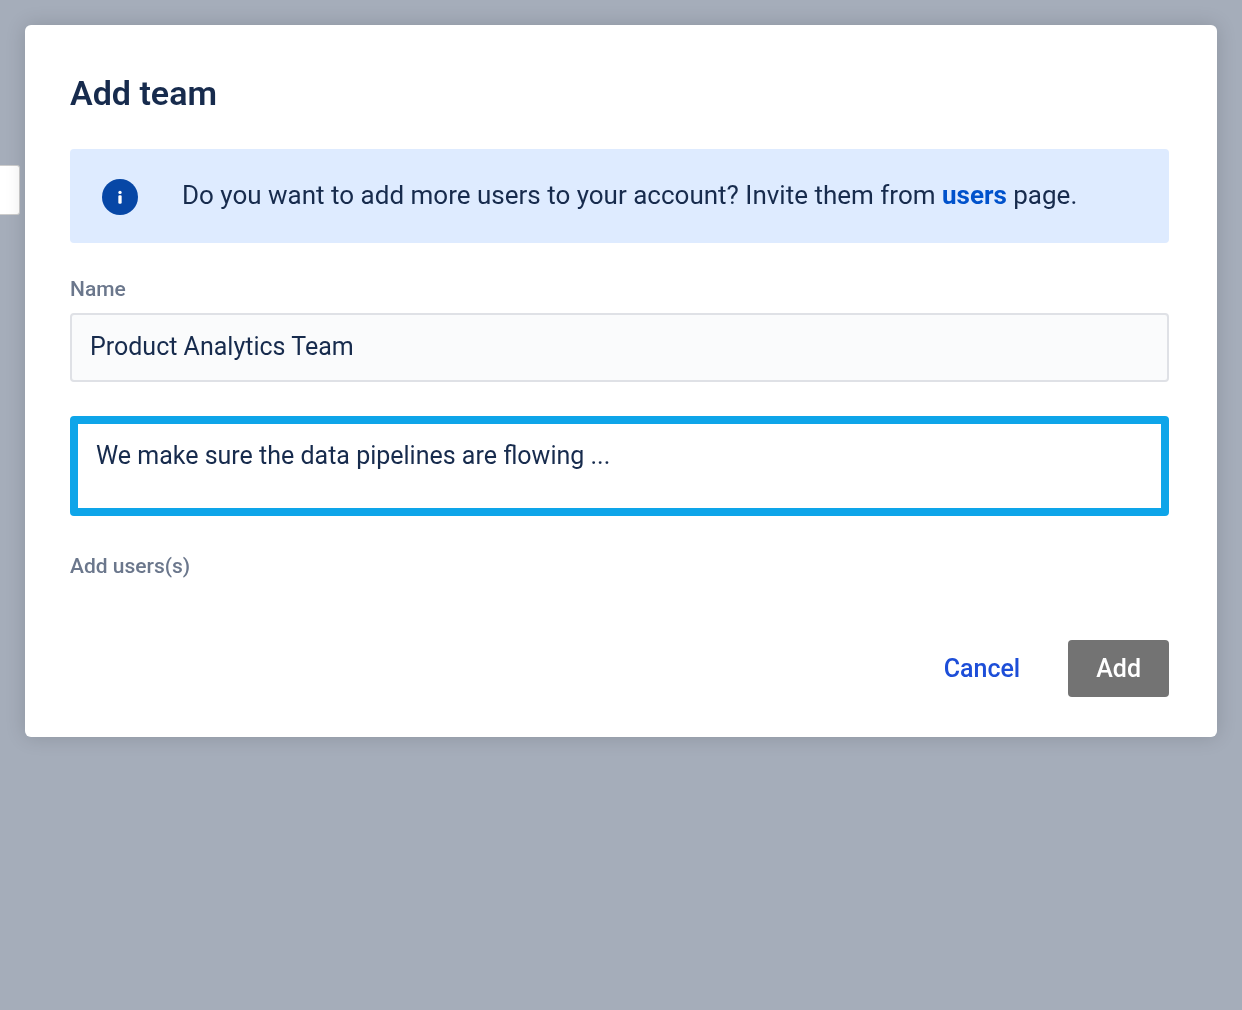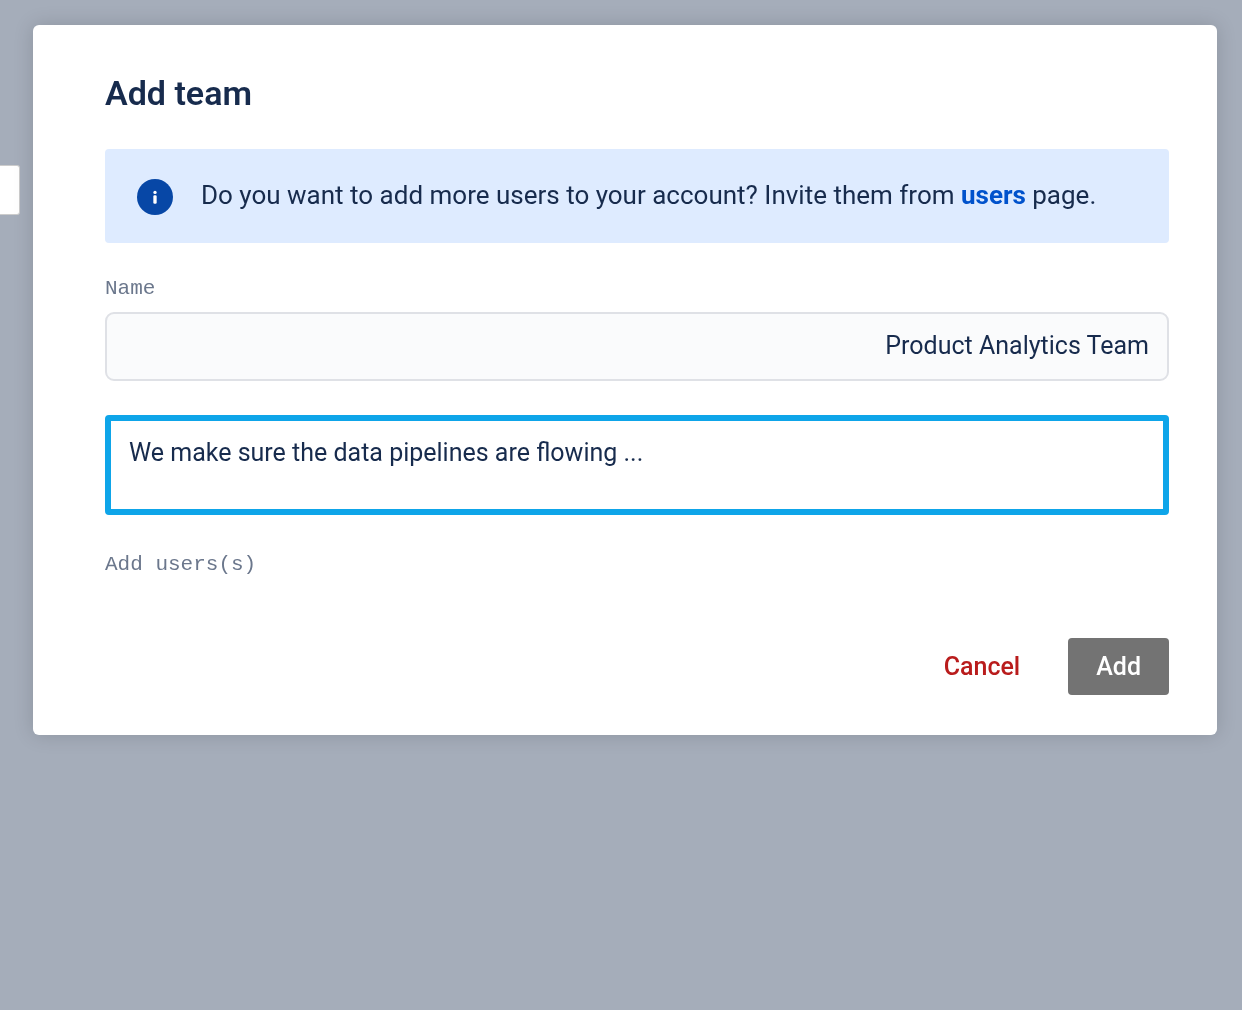--- a/index.html
+++ b/index.html
@@ -27,37 +27,36 @@
       border-top-right-radius: 3px;
       border-bottom-right-radius: 3px;
     }
     .modal {
       position: absolute;
       left: 25px;
       top: 25px;
       right: 25px;
       background: #ffffff;
       border-radius: 6px;
-      padding: 48px 48px 40px 72px;
+      padding: 48px 48px 40px 45px;
       box-shadow: 0 0 20px rgba(0,0,0,0.15);
-      margin-left: 8px;
     }
     .modal-title {
       font-size: 34px;
       font-weight: 600;
       color: #172b4d;
       margin-bottom: 36px;
     }
     .info-banner {
       background: #deebff;
       border-radius: 4px;
       padding: 28px 32px;
       display: flex;
       align-items: flex-start;
-      gap: 28px;
+      gap: 44px;
       margin-bottom: 34px;
     }
     .info-icon {
       width: 36px;
       height: 36px;
       background: #0747a6;
       border-radius: 50%;
       flex-shrink: 0;
       display: flex;
       align-items: center;
@@ -77,47 +76,45 @@
       color: #0052cc;
       font-weight: 700;
       text-decoration: none;
     }
     .field-label {
       font-size: 21px;
       color: #6b778c;
       font-weight: 500;
       margin-bottom: 12px;
       display: block;
-      font-family: Liberation Mono, monospace;
     }
     .text-input {
       width: 100%;
       font-size: 25px;
       color: #172b4d;
       padding: 16px 18px;
       border: 2px solid #dfe1e6;
       background: #fafbfc;
-      border-radius: 9px;
+      border-radius: 4px;
       font-family: inherit;
       line-height: 1.3;
       outline: none;
-      text-align: right;
     }
     .text-input::placeholder {
       color: #7a869a;
     }
     .field-group {
       margin-bottom: 34px;
     }
     .description-textarea {
       width: 100%;
       font-size: 25px;
       color: #172b4d;
       padding: 16px 18px;
-      border: 6px solid #0ea5e9;
+      border: 8px solid #0ea5e9;
       background: #ffffff;
       border-radius: 4px;
       font-family: inherit;
       line-height: 1.3;
       outline: none;
       resize: none;
       height: 100px;
     }
     .button-row {
       display: flex;
@@ -130,21 +127,21 @@
       font-size: 25px;
       font-weight: 500;
       padding: 14px 24px;
       border-radius: 4px;
       border: none;
       cursor: pointer;
       font-family: inherit;
     }
     .btn-cancel {
       background: transparent;
-      color: #b91c1c;
+      color: #1d4ed8;
     }
     .btn-add {
       background: #737373;
       color: #ffffff;
       padding: 14px 28px;
     }
   </style>
 </head>
 <body>
 

